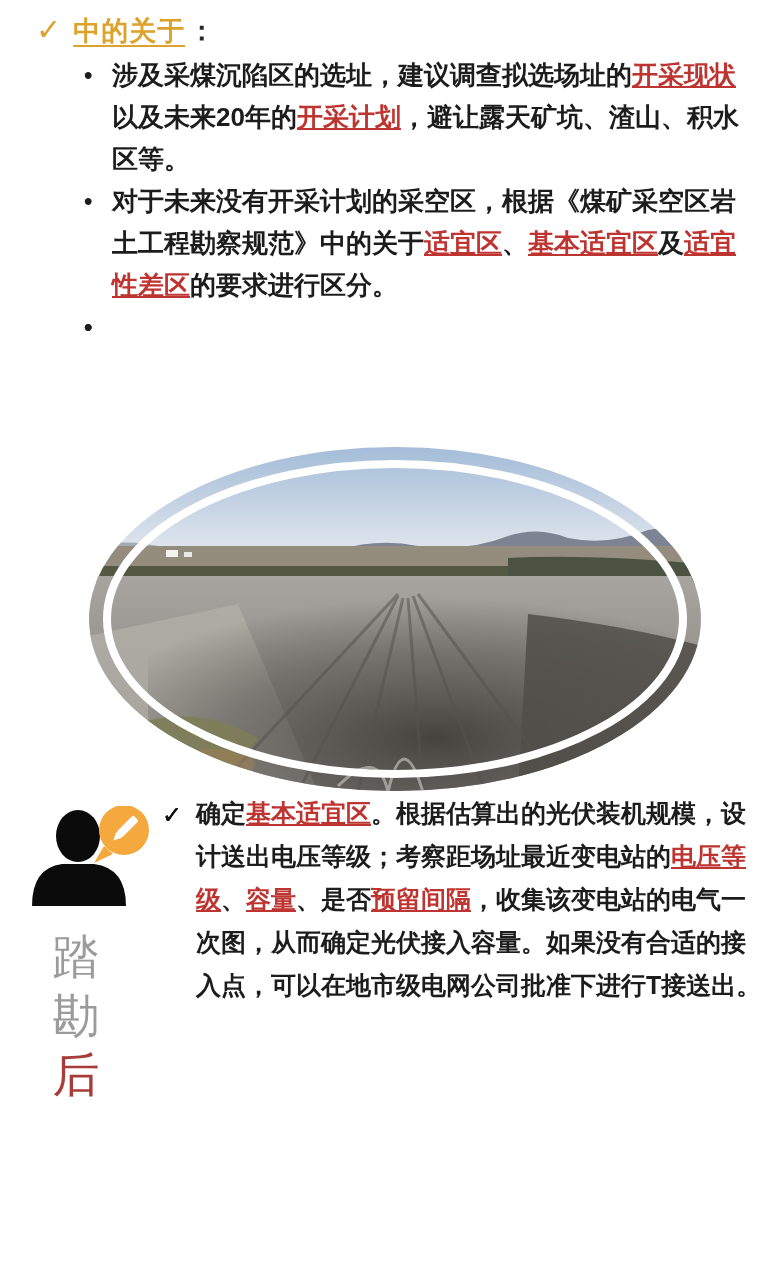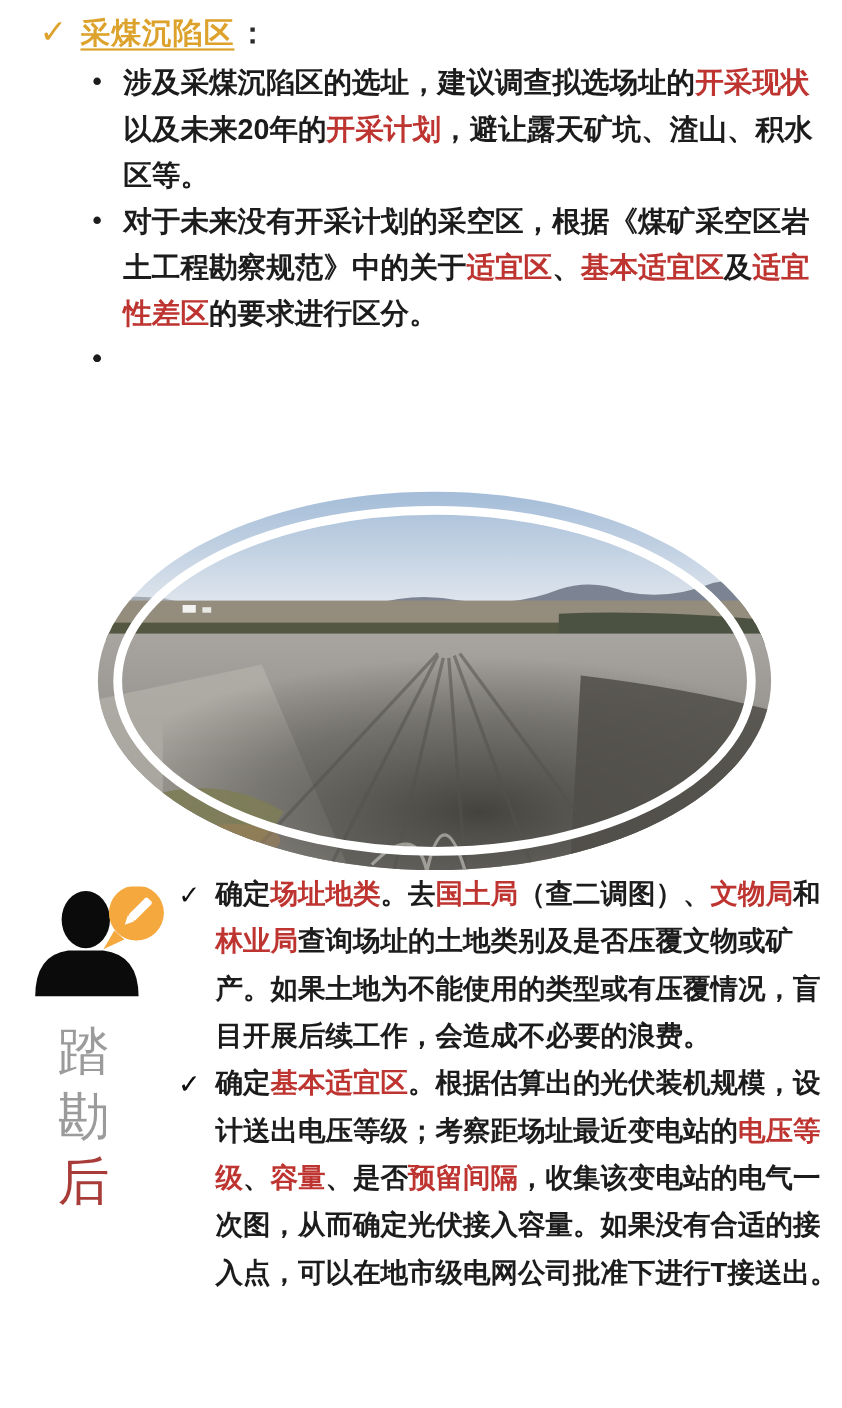--- a/index.html
+++ b/index.html
@@ -10,21 +10,21 @@
   .header{position:absolute;left:36px;top:12px;display:flex;align-items:baseline;}
   .gold-check{color:var(--gold);font-size:30px;font-weight:700;margin-right:12px;}
   .title{color:var(--gold);font-size:27px;font-weight:700;letter-spacing:1px;
          text-decoration:underline;text-decoration-thickness:2px;text-underline-offset:5px;}
   .colon{color:#2a2a2a;font-size:27px;font-weight:700;margin-left:3px;}
 
   
   .bullets{position:absolute;left:112px;top:54px;width:636px;}
   .bullet{position:relative;margin:0;font-size:26px;line-height:42px;font-weight:600;color:#1c1c1c;}
   .marker{position:absolute;left:-28px;top:0;font-size:24px;color:#1c1c1c;}
-  .em{color:var(--red);font-weight:700;}
+  .em{color:var(--red);font-weight:700;text-decoration:underline;}
 
   
   .photo-wrap{position:absolute;left:88px;top:446px;width:614px;height:346px;}
 
   
   .surveyor{position:absolute;left:28px;top:806px;width:126px;height:100px;}
 
   
   .vlabel{position:absolute;left:44px;top:928px;width:64px;text-align:center;
           font-family:"Liberation Serif","DejaVu Serif",serif;font-size:47px;line-height:59px;
@@ -37,21 +37,21 @@
   .citem{position:relative;margin:0;font-size:25px;line-height:43px;font-weight:600;color:#1c1c1c;}
   .tick{position:absolute;left:-34px;top:1px;font-size:24px;font-weight:700;color:#111;}
 </style>
 </head>
 <body>
 
 <div class="page">
 
   <div class="header">
     <span class="gold-check">✓</span>
-    <span class="title">采煤沉陷区</span>
+    <span class="title">中的关于</span>
     <span class="colon">：</span>
   </div>
 
   <div class="bullets">
     <p class="bullet">
       <span class="marker">•</span><span><span>涉及采煤沉陷区的选址，建议调查拟选场址的</span><span class="em">开采现状</span><span>以及未来20年的</span><span class="em">开采计划</span><span>，避让露天矿坑、渣山、积水区等。</span></span>
     </p>
     <p class="bullet">
       <span class="marker">•</span><span><span>对于未来没有开采计划的采空区，根据《煤矿采空区岩土工程勘察规范》中的关于</span><span class="em">适宜区</span><span>、</span><span class="em">基本适宜区</span><span>及</span><span class="em">适宜性差区</span><span>的要求进行区分。</span></span>
     </p>
@@ -131,21 +131,21 @@
   </div>
 
   <div class="vlabel">
     <span class="vchar">踏</span>
     <span class="vchar">勘</span>
     <span class="vchar last">后</span>
   </div>
 
   <div class="checklist">
     <div class="citem">
-      <span class="tick">✓</span><span><span>确定</span><span class="em">场址地类</span><span>。去</span><span class="em">国土局</span><span>（查二调图）、</span><span class="em">文物局</span><span>和</span><span class="em">林业局</span><span>查询场址的土地类别及是否压覆文物或矿产。如果土地为不能使用的类型或有压覆情况，盲目开展后续工作，会造成不必要的浪费。</span></span>
+      <span class="tick">✓</span>
     </div>
     <div class="citem">
       <span class="tick">✓</span>
     </div>
     <div class="citem">
       <span class="tick">✓</span><span><span>确定</span><span class="em">基本适宜区</span><span>。根据估算出的光伏装机规模，设计送出电压等级；考察距场址最近变电站的</span><span class="em">电压等级</span><span>、</span><span class="em">容量</span><span>、是否</span><span class="em">预留间隔</span><span>，收集该变电站的电气一次图，从而确定光伏接入容量。如果没有合适的接入点，可以在地市级电网公司批准下进行T接送出。</span></span>
     </div>
   </div>
 
 </div>

